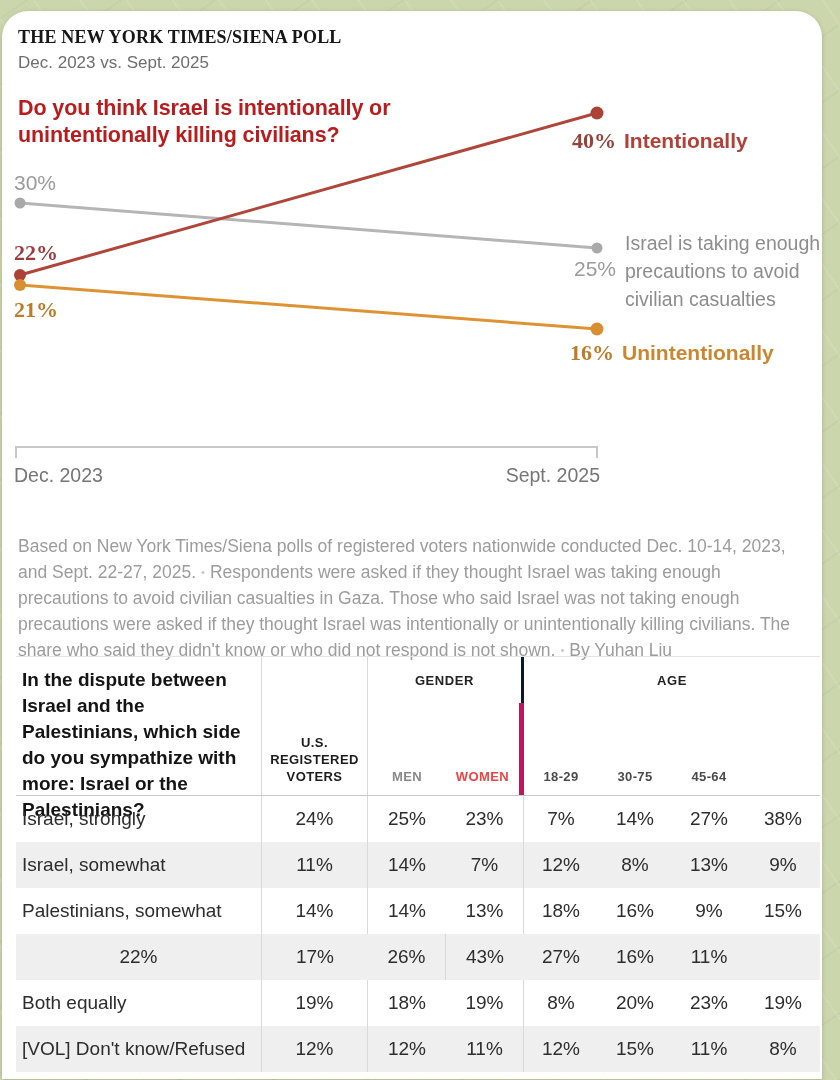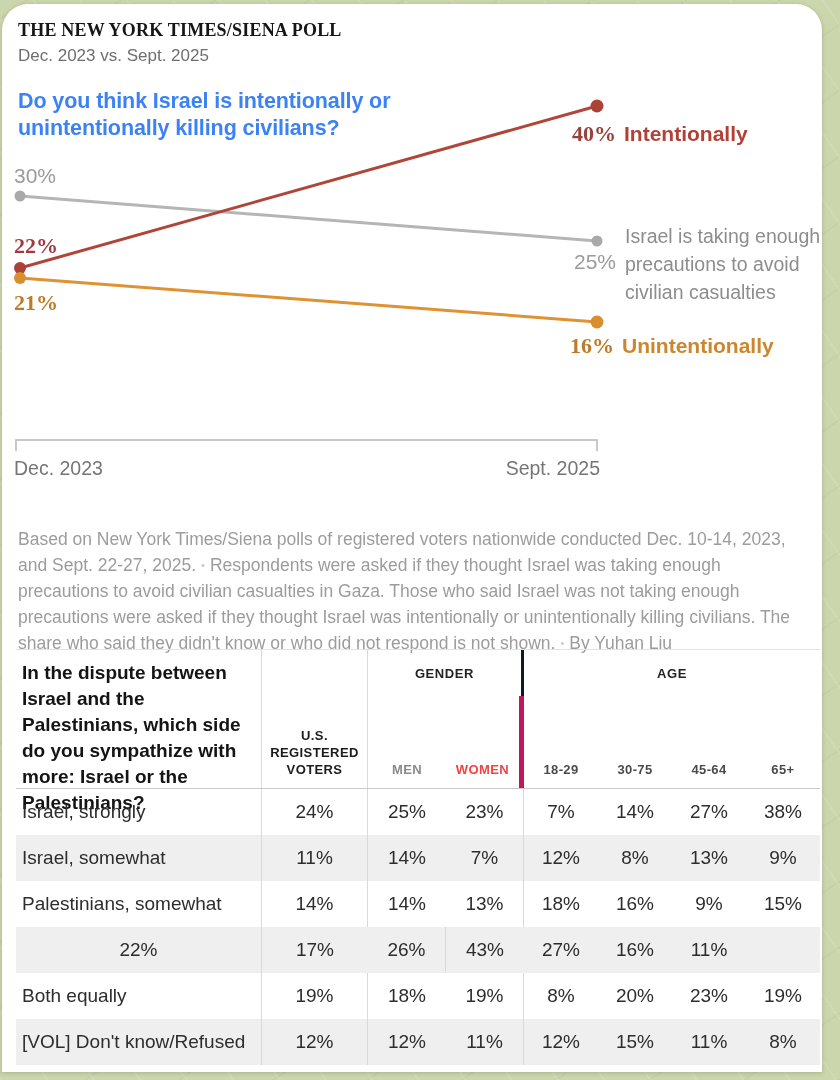--- a/index.html
+++ b/index.html
@@ -5,36 +5,36 @@
   html,body{margin:0;padding:0;}
   body{
     width:840px;height:1080px;overflow:hidden;position:relative;
     background-color:#ccd6ad;
     background-image:
       repeating-linear-gradient(55deg, rgba(255,255,255,0.10) 0 2px, rgba(0,0,0,0) 2px 38px),
       repeating-linear-gradient(-35deg, rgba(96,122,66,0.06) 0 2px, rgba(0,0,0,0) 2px 54px);
     font-family:"Liberation Sans", sans-serif;
   }
   .card{
-    position:absolute;left:2px;top:4px;width:820px;height:1068px;
+    position:absolute;left:2px;top:11px;width:820px;height:1068px;
     background:#ffffff;border-radius:26px 26px 0 0;
     box-shadow:0 1px 4px rgba(60,70,40,0.25);
   }
   .kicker{
     position:absolute;left:16px;top:16px;
     font-family:"Liberation Serif", serif;font-weight:bold;
     font-size:18px;letter-spacing:0.2px;color:#161616;
   }
   .subtitle{
     position:absolute;left:16px;top:42px;
     font-size:17px;color:#6e6e6e;
   }
   .headline{
     position:absolute;left:16px;top:84px;width:450px;
-    font-size:21.5px;line-height:27px;font-weight:bold;color:#3b82f6;
+    font-size:21.5px;line-height:27px;font-weight:bold;color:#b91c1c;
     letter-spacing:-0.1px;
   }
   svg.chart{position:absolute;left:0;top:88px;}
   .lbl-sans{font-family:"Liberation Sans", sans-serif;}
   .lbl-serif{font-family:"Liberation Serif", serif;font-weight:bold;}
   .footnote{
     position:absolute;left:16px;top:504px;width:788px;
     font-size:17.5px;line-height:26px;color:#9c9c9c;
   }
   .footnote .sep{
@@ -141,21 +141,20 @@
       <div class="q">In the dispute between Israel and the Palestinians, which side do you sympathize with more: Israel or the Palestinians?</div>
       <div class="spacer"></div>
       <div class="gcell g-gender">GENDER</div>
       <div class="gcell g-age">AGE</div>
       <div class="subh h-us">U.S. REGISTERED VOTERS</div>
       <div class="subh h-men">MEN</div>
       <div class="subh h-women">WOMEN</div>
       <div class="subh h-age h-a1">18-29</div>
       <div class="subh h-age h-a2">30-75</div>
       <div class="subh h-age h-a3">45-64</div>
-      <div class="subh h-age h-a4">65+</div>
     </div>
 
     <div class="tbody">
       <div class="trow">
         <div class="rl">Israel, strongly</div>
         <div class="v bdr">24%</div>
         <div class="v">25%</div>
         <div class="v bdr">23%</div>
         <div class="v">7%</div>
         <div class="v">14%</div>

